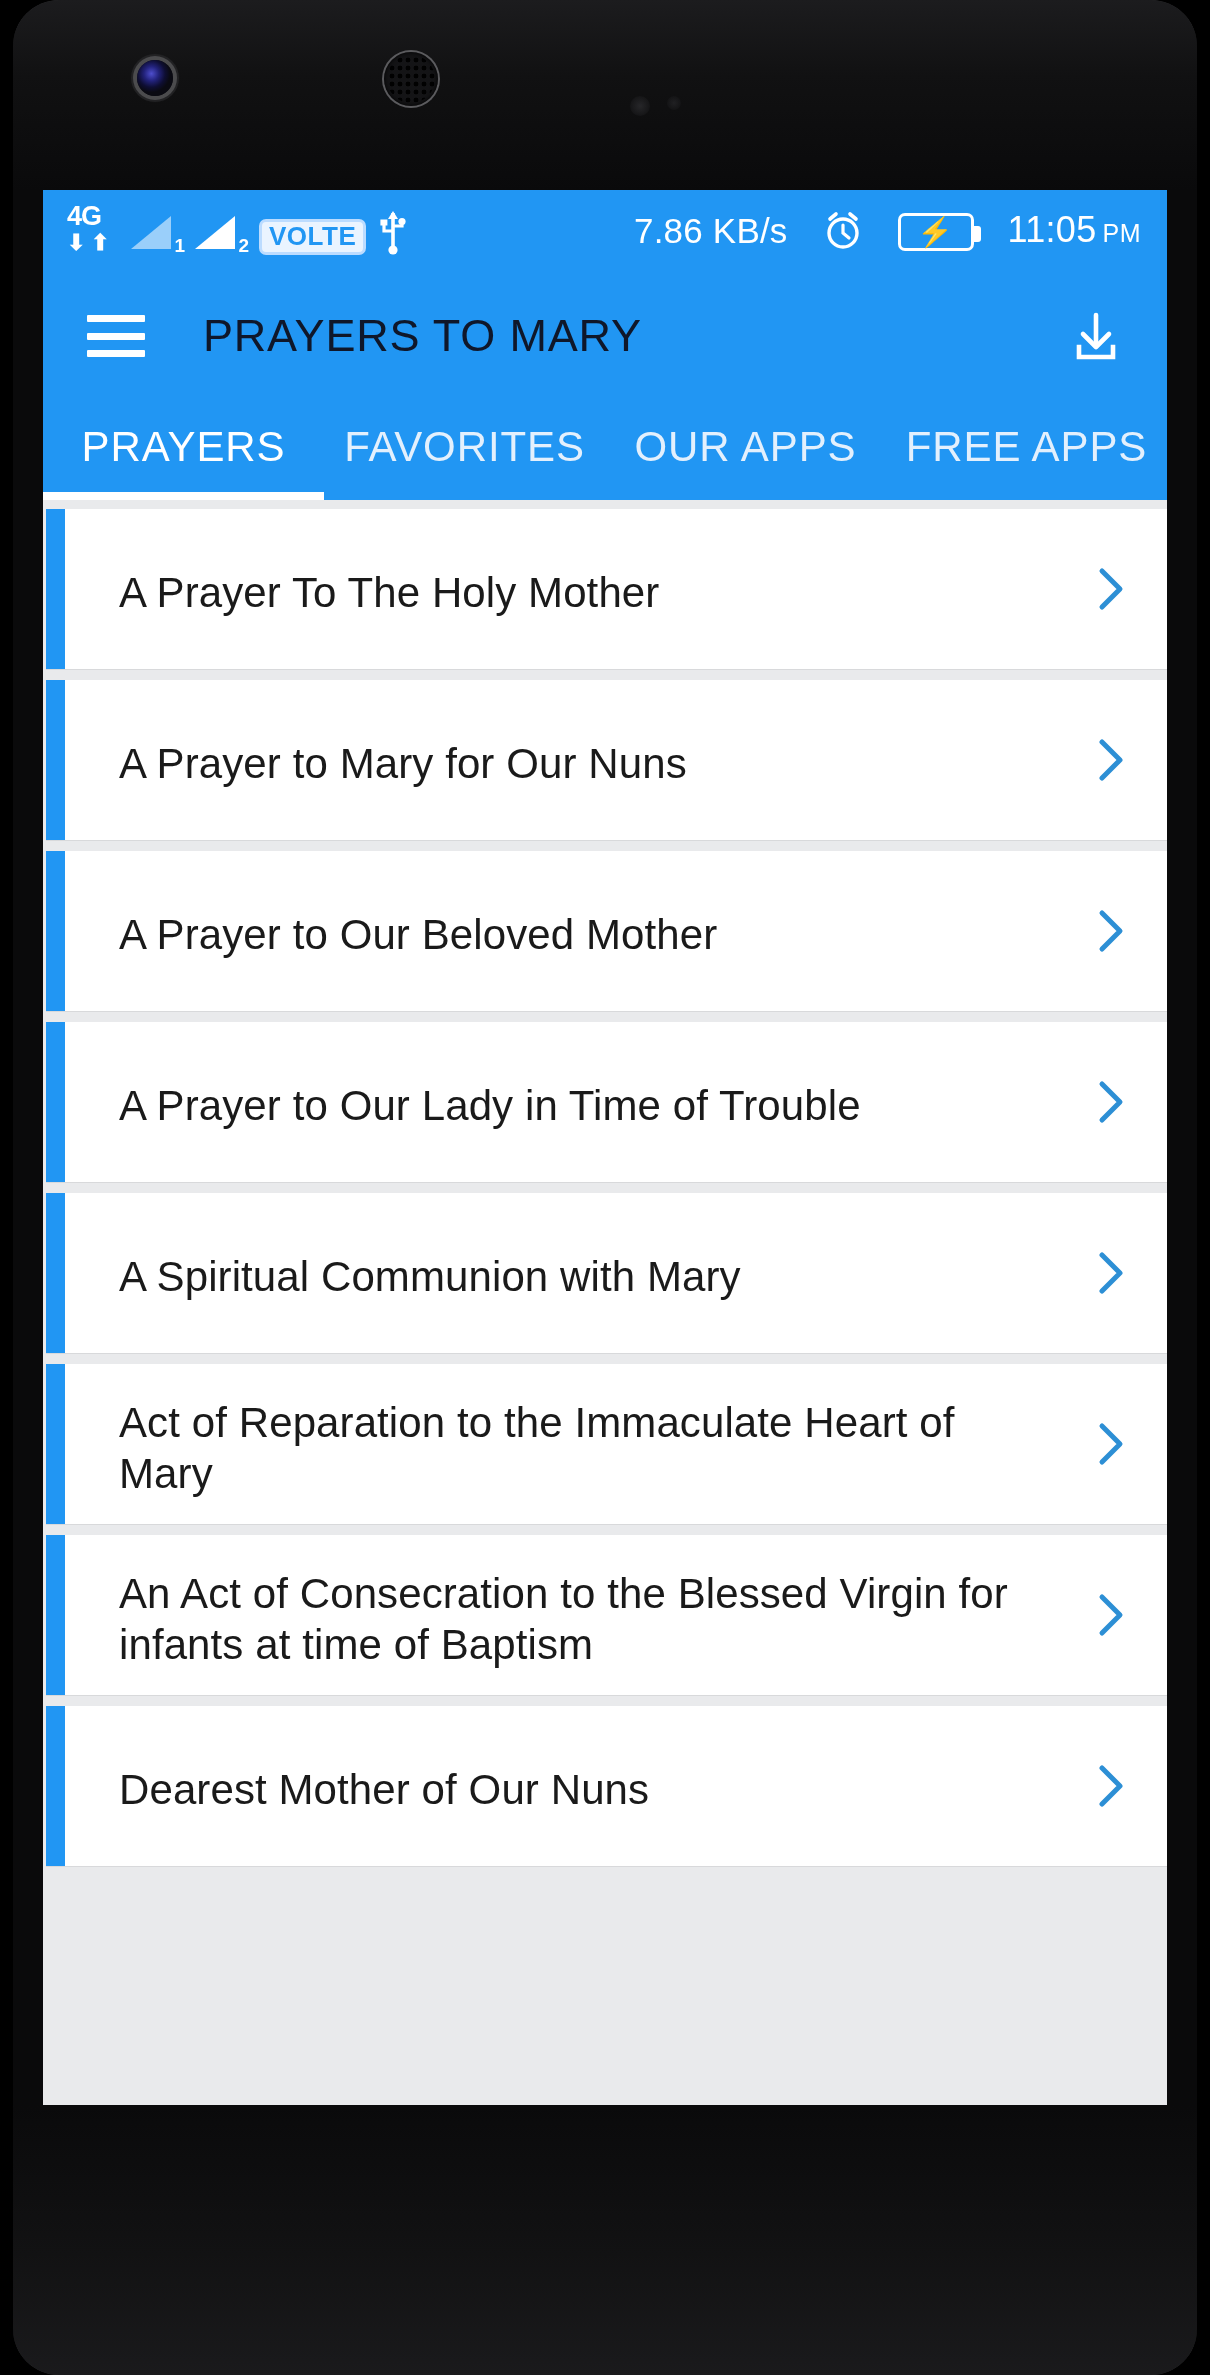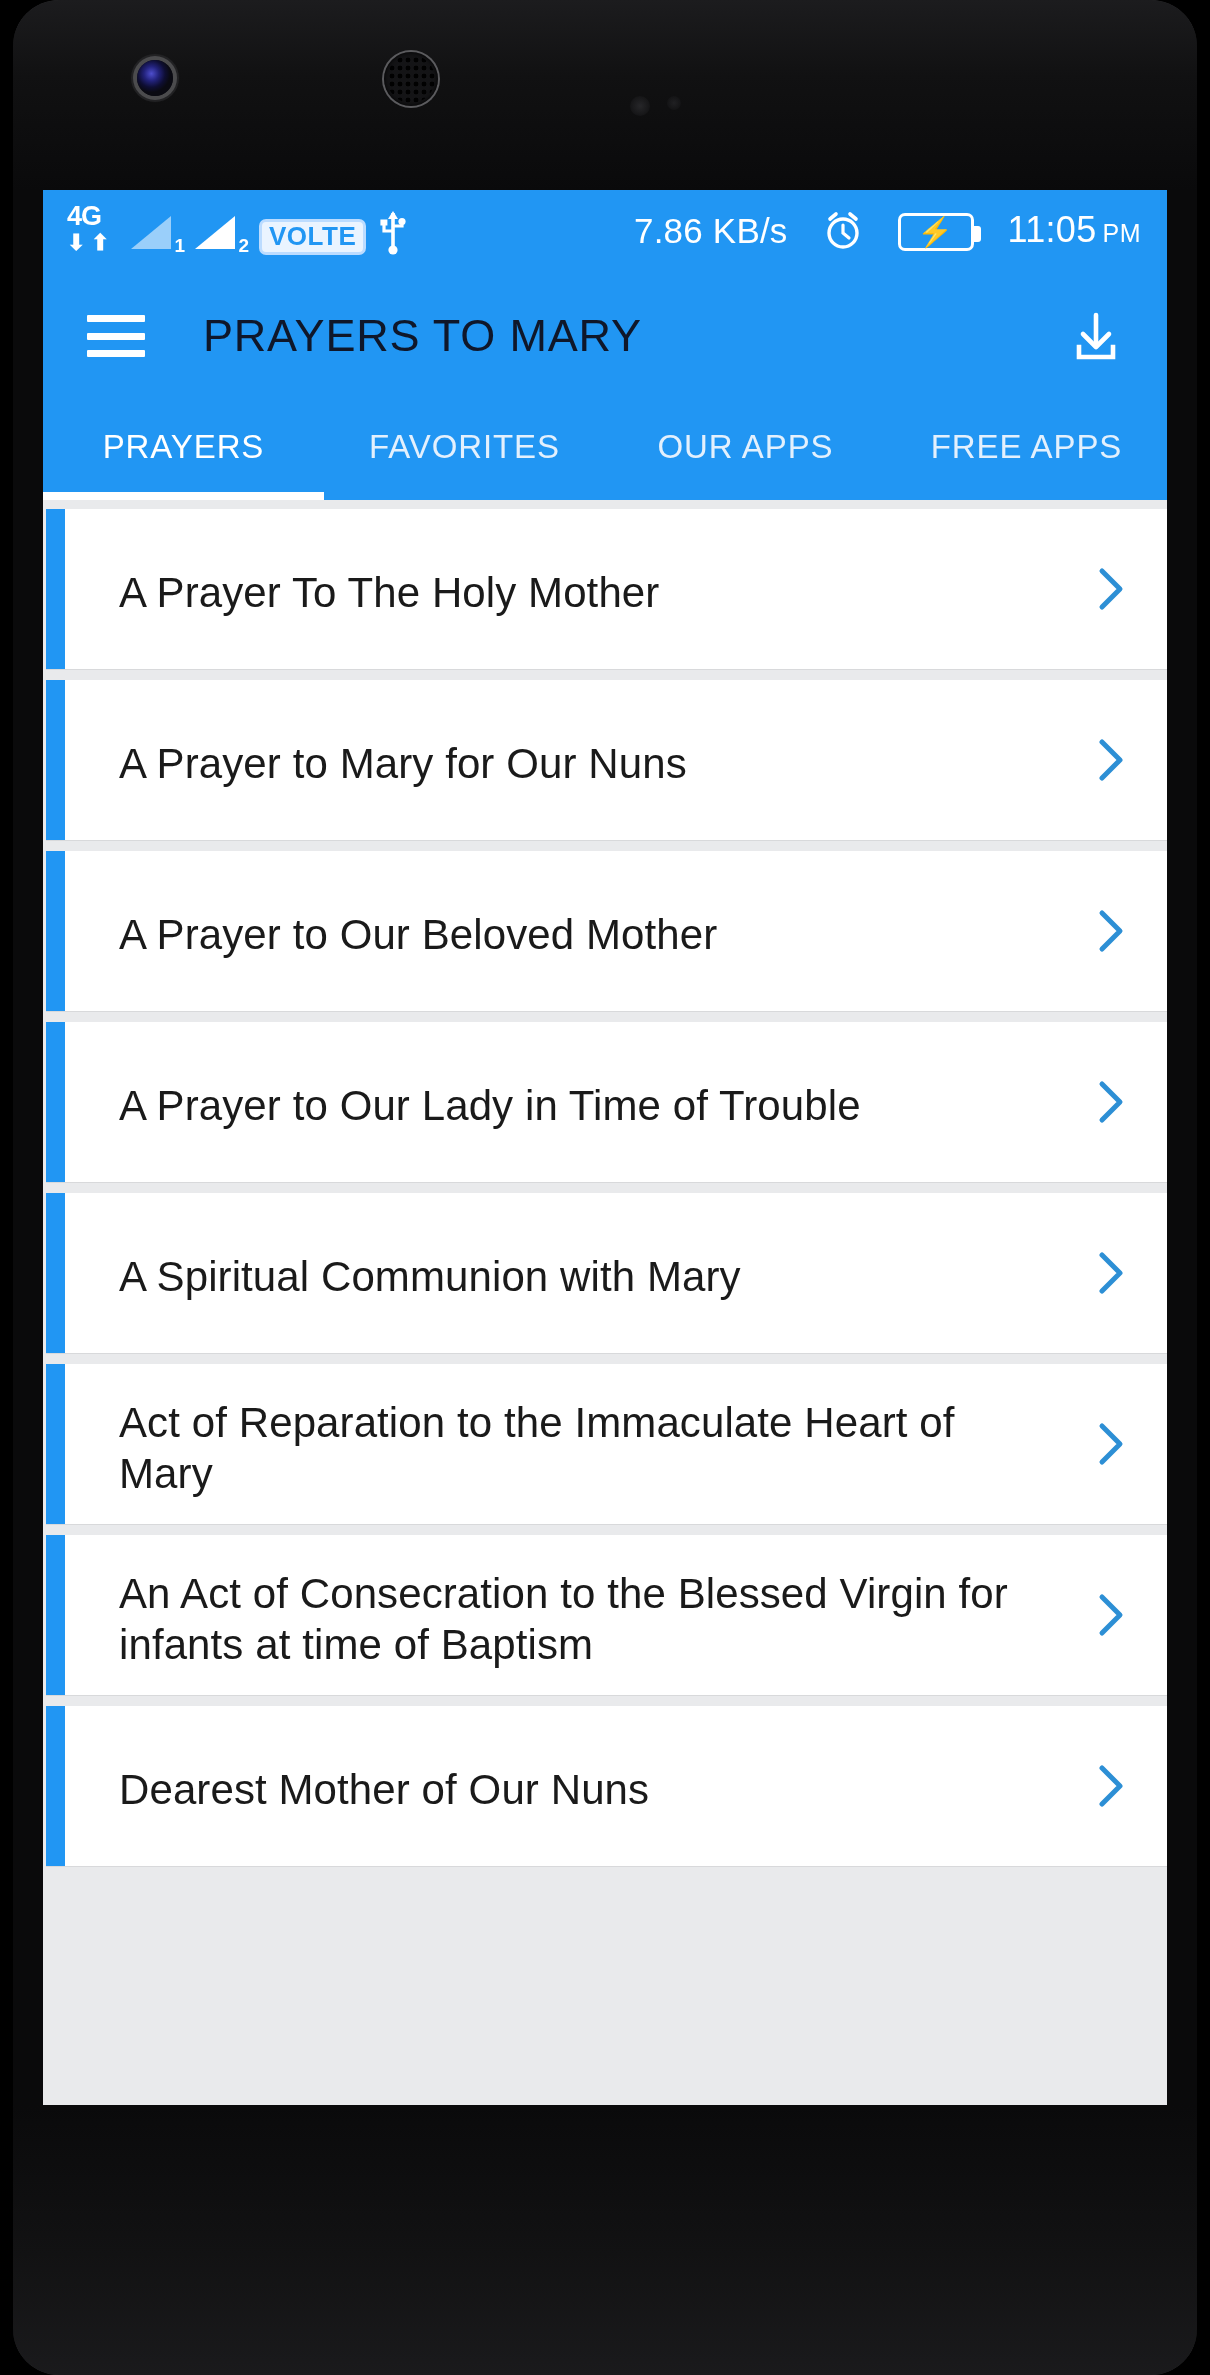--- a/index.html
+++ b/index.html
@@ -172,21 +172,21 @@
   .tabs {
     height:98px;
     background:#2196f3;
     display:flex; align-items:stretch;
     position:relative;
   }
   .tab {
     flex:1 1 0;
     display:flex; align-items:center; justify-content:center;
     color:#e3f0fd;
-    font-size:33px; font-weight:400; letter-spacing:.9px;
+    font-size:42px; font-weight:400; letter-spacing:.9px;
     white-space:nowrap;
     cursor:pointer;
     position:relative;
     padding-bottom:8px;
   }
   .tab.active { color:#ffffff; }
   .tab.active::after {
     content:"";
     position:absolute; left:0; right:0; bottom:0;
     height:8px; background:#ffffff;

